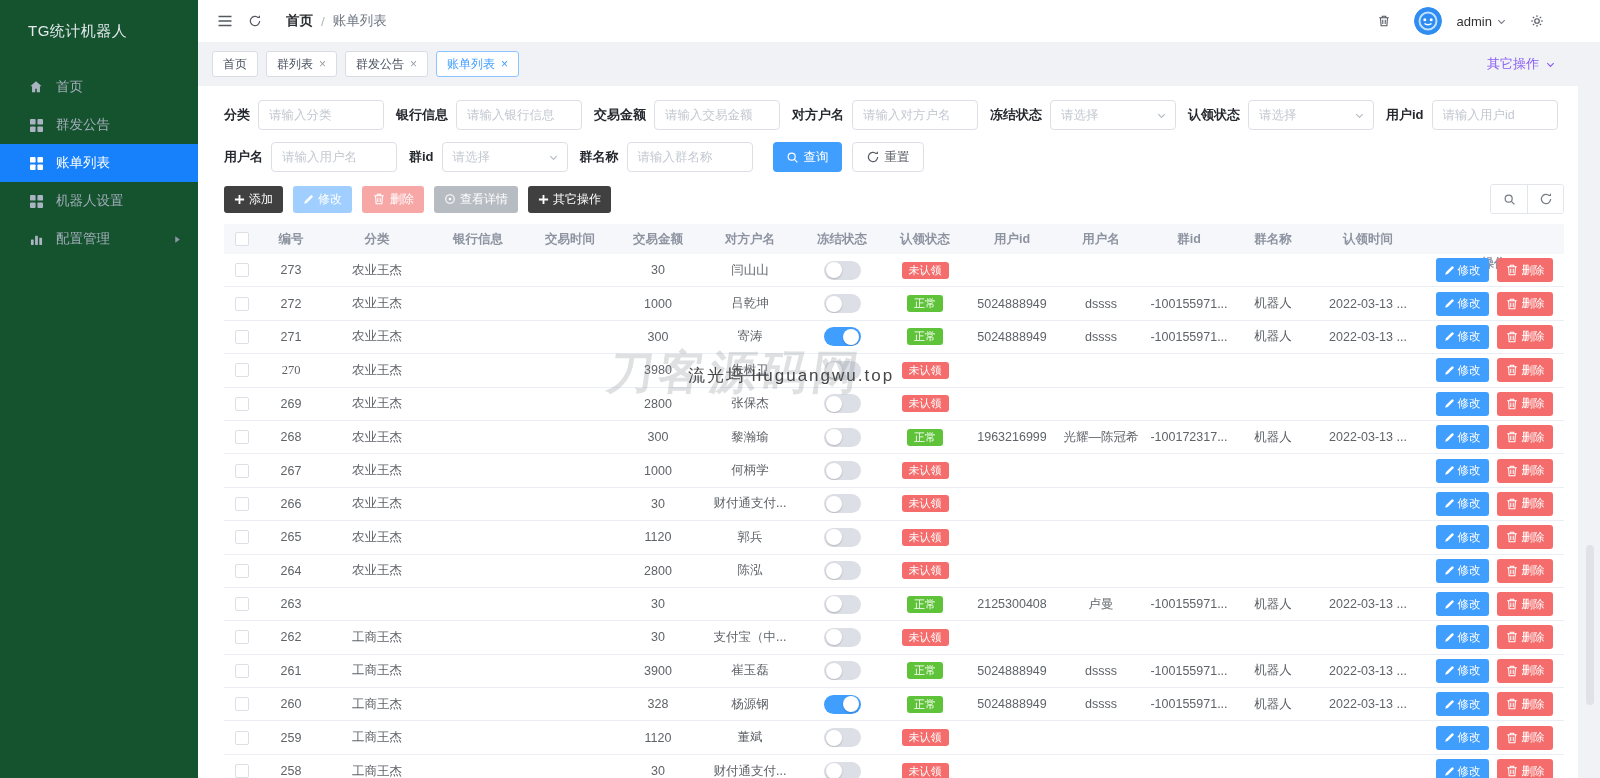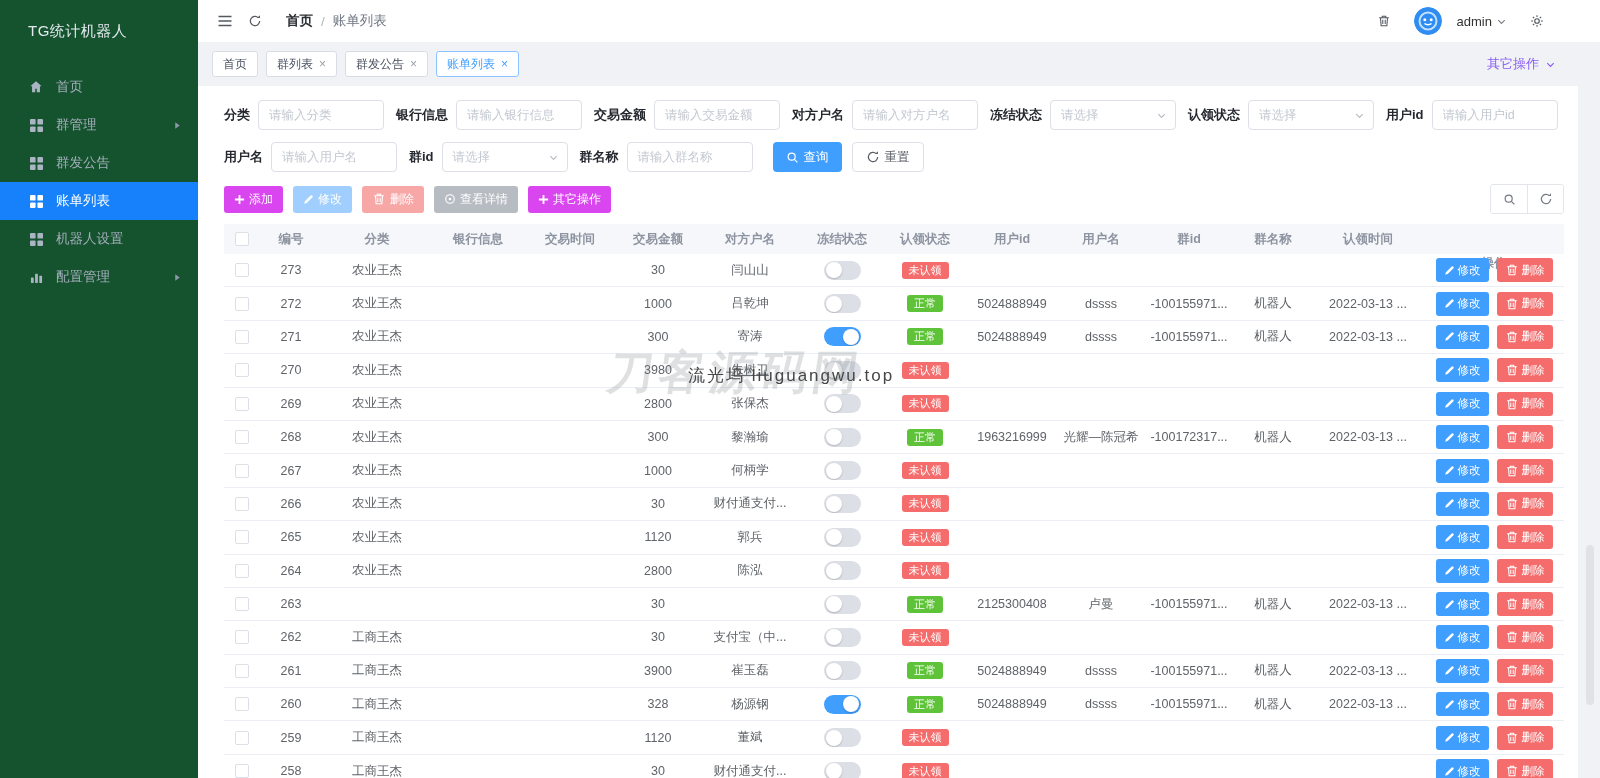--- a/index.html
+++ b/index.html
@@ -49,21 +49,21 @@
   .f-input::placeholder{color:#c3c8d0}
   .f-select{width:126px;height:30px;border:1px solid #dcdfe6;border-radius:4px;padding:0 8px 0 10px;display:flex;align-items:center;justify-content:space-between;color:#c3c8d0;cursor:pointer;background:#fff;font-size:12.5px}
   .f-select .icn{color:#b6bcc5}
   .btn{height:30px;border:none;border-radius:4px;display:inline-flex;align-items:center;justify-content:center;gap:5px;font-size:12.5px;cursor:pointer;padding:0 13px;font-family:inherit}
   .btn-primary{background:#409eff;color:#fff;margin-left:8px}
   .btn-plain{background:#fff;border:1px solid #dcdfe6;color:#5a5e66;margin-left:10px}
 
   
   .toolbar{display:flex;align-items:center;margin:2px 0 10px;width:1340px}
   .tool-btn{height:27px;border-radius:3px;color:#fff;display:inline-flex;align-items:center;gap:4px;padding:0 10px;margin-right:10px;font-size:12px;border:none;cursor:pointer;font-family:inherit}
-  .tool-btn.green{background:#d946ef}
+  .tool-btn.green{background:#404040}
   .tool-btn.light-blue{background:#a0cfff}
   .tool-btn.light-red{background:#f8a7a7}
   .tool-btn.gray{background:#b7bbc2}
   .tool-right{margin-left:auto;display:flex;border:1px solid #e2e5ea;border-radius:3px;overflow:hidden}
   .mini-btn{width:36px;height:28px;background:#fff;display:flex;align-items:center;justify-content:center;border:none;cursor:pointer;color:#757a83}
   .mini-btn + .mini-btn{border-left:1px solid #e2e5ea}
 
   
   .table{width:1340px}
   .thead{display:flex;background:#f5f7fa;height:30px;align-items:center}
@@ -98,36 +98,20 @@
   <aside class="sidebar">
     <div class="logo">TG统计机器人</div>
     <nav class="menu">
         <div class="side-item">
           <span class="icn sicon">
             <svg viewBox="0 0 16 16" width="14" height="14" fill="currentColor">
               <path d="M8 1.5 14.5 7.2h-2V14h-3.6v-4H7.1v4H3.5V7.2h-2z"></path>
             </svg>
           </span>
           <span class="slabel">首页</span>
-        </div>
-        <div class="side-item">
-          <span class="icn sicon">
-            <svg viewBox="0 0 14 14" width="13" height="13" fill="currentColor">
-              <rect width="6" height="6" rx="1"></rect>
-              <rect x="8" width="6" height="6" rx="1"></rect>
-              <rect y="8" width="6" height="6" rx="1"></rect>
-              <rect x="8" y="8" width="6" height="6" rx="1"></rect>
-            </svg>
-          </span>
-          <span class="slabel">群管理</span>
-          <span class="icn sarrow">
-            <svg viewBox="0 0 10 10" width="9" height="9" fill="currentColor">
-              <path d="M2.5 1.5l5 3.5-5 3.5z"></path>
-            </svg>
-          </span>
         </div>
         <div class="side-item">
           <span class="icn sicon">
             <svg viewBox="0 0 14 14" width="13" height="13" fill="currentColor">
               <rect width="6" height="6" rx="1"></rect>
               <rect x="8" width="6" height="6" rx="1"></rect>
               <rect y="8" width="6" height="6" rx="1"></rect>
               <rect x="8" y="8" width="6" height="6" rx="1"></rect>
             </svg>
           </span>
@@ -539,21 +523,21 @@
                     </svg>
                   </span>
                   <span>删除</span>
                 </button>
               </div>
             </div>
             <div class="tr">
               <div class="td" style="width: 36px;">
                 <span class="checkbox"></span>
               </div>
-              <div class="td" style="width: 62px;">270</div>
+              <div class="td" style="width: 62px; font-family: Liberation Serif, serif;">270</div>
               <div class="td" style="width: 110px;">农业王杰</div>
               <div class="td" style="width: 92px;"></div>
               <div class="td" style="width: 92px;"></div>
               <div class="td" style="width: 84px;">3980</div>
               <div class="td" style="width: 100px; text-decoration: underline;">朱树卫</div>
               <div class="td" style="width: 84px;">
                 <span class="toggle">
                   <span class="knob"></span>
                 </span>
               </div>

